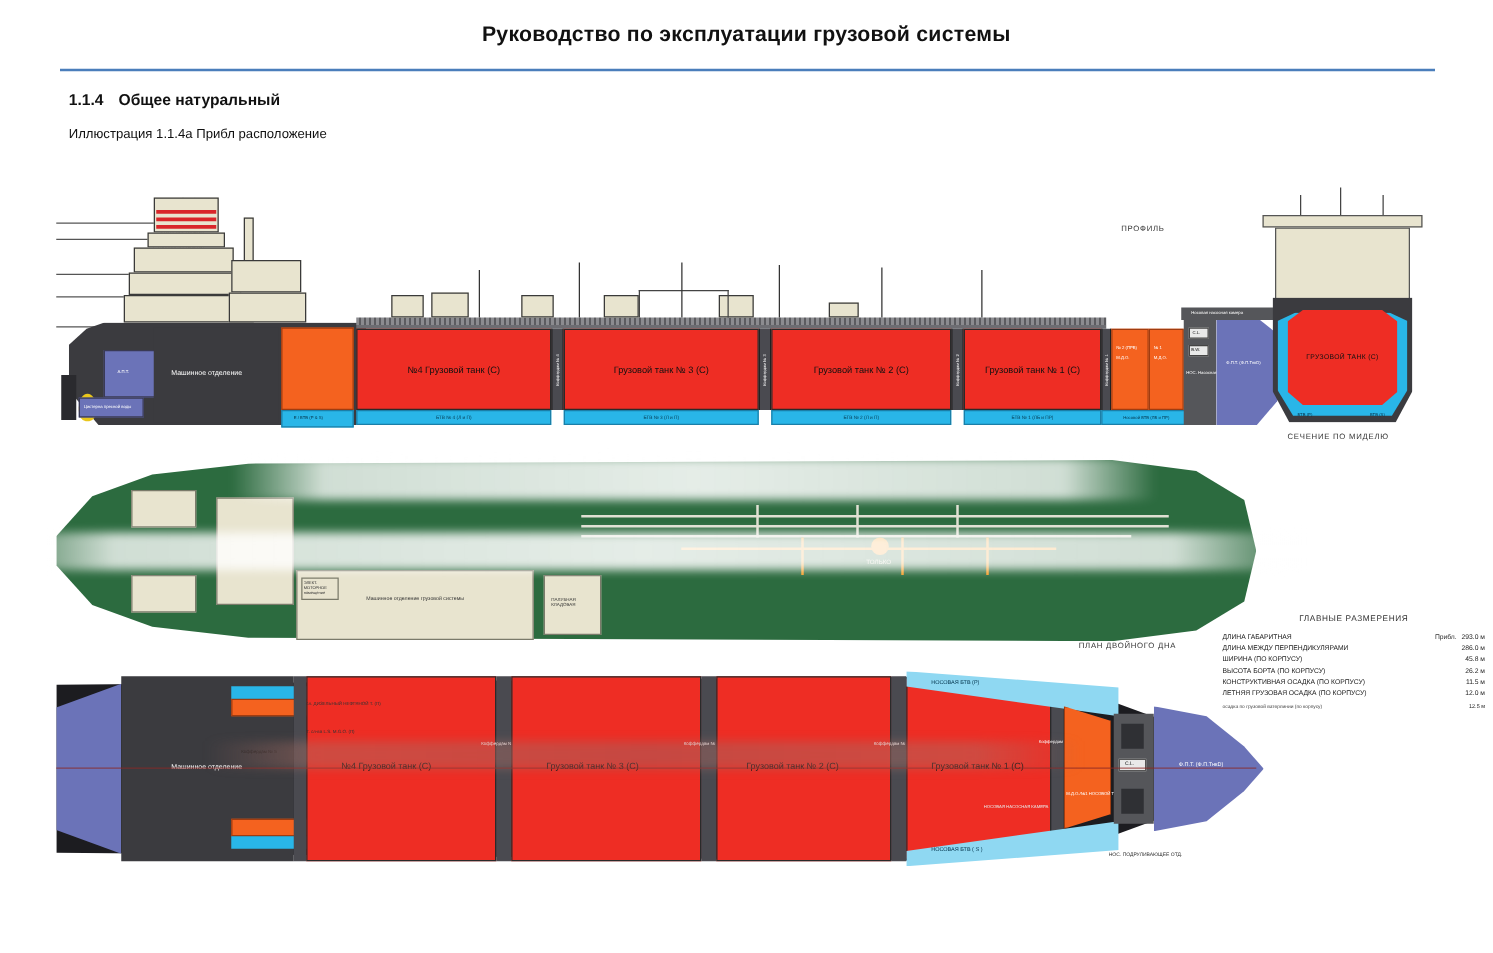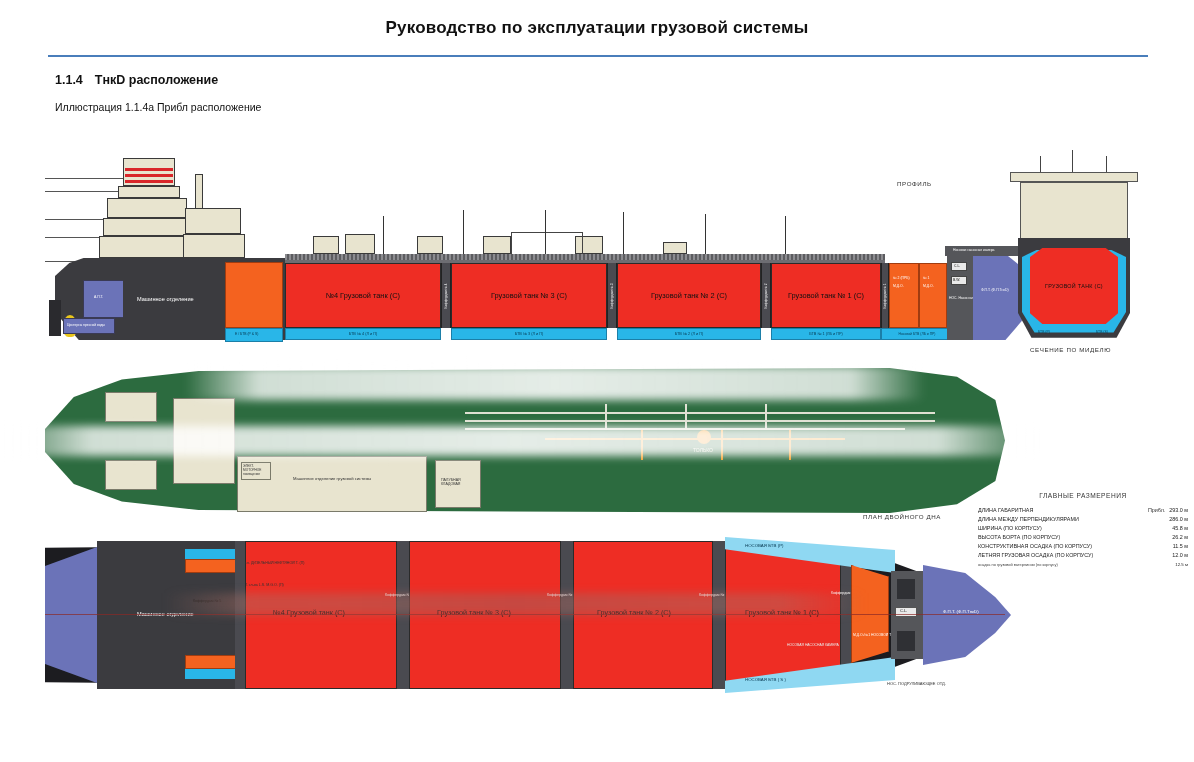--- a/index.html
+++ b/index.html
@@ -130,21 +130,21 @@
   .dims-row.note .vl { font-size:4.4px; }
 </style>
 </head>
 <body>
 
 <div id="page">
 
   <div class="doc-title">Руководство по эксплуатации грузовой системы</div>
   <div class="title-rule"></div>
   <div class="sec-num-title">
-    <span class="num">1.1.4</span><span>ТнкD расположение</span>
+    <span class="num">1.1.4</span><span>Общее натуральный</span>
   </div>
   <div class="illus-caption">Иллюстрация 1.1.4a Прибл расположение</div>
 
   <div class="view" id="profile">
 
     <div class="deck-ann" style="left:0;top:8px;width:118px;">натуральный тип (A, B</div>
     <div class="deck-ann" style="left:0;top:20px;width:118px;font-size:4.2px;text-decoration:underline;">STR-2 (49.360A/B)</div>
     <div class="deck-line" style="left:0;top:28px;width:120px;"></div>
     <div class="deck-ann" style="left:0;top:33px;width:118px;font-size:4.2px;text-decoration:underline;">STR-1 (45.760A/B)</div>
     <div class="deck-line" style="left:0;top:41px;width:120px;"></div>

